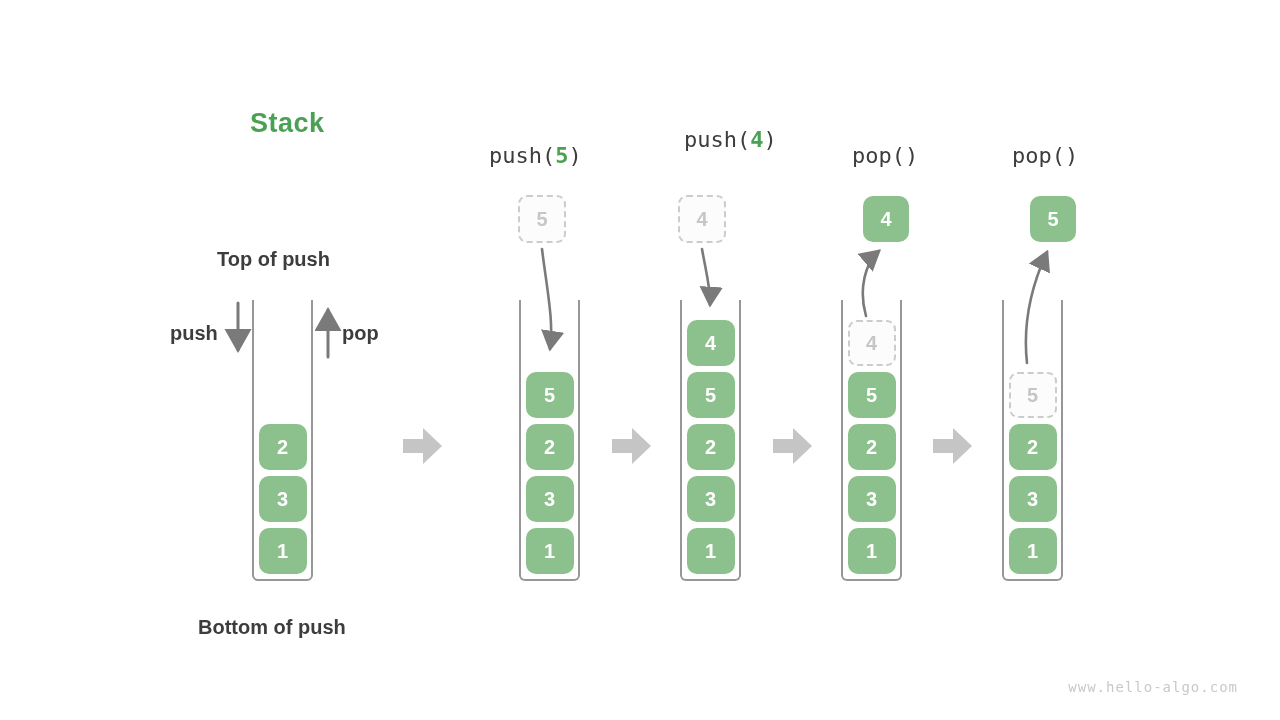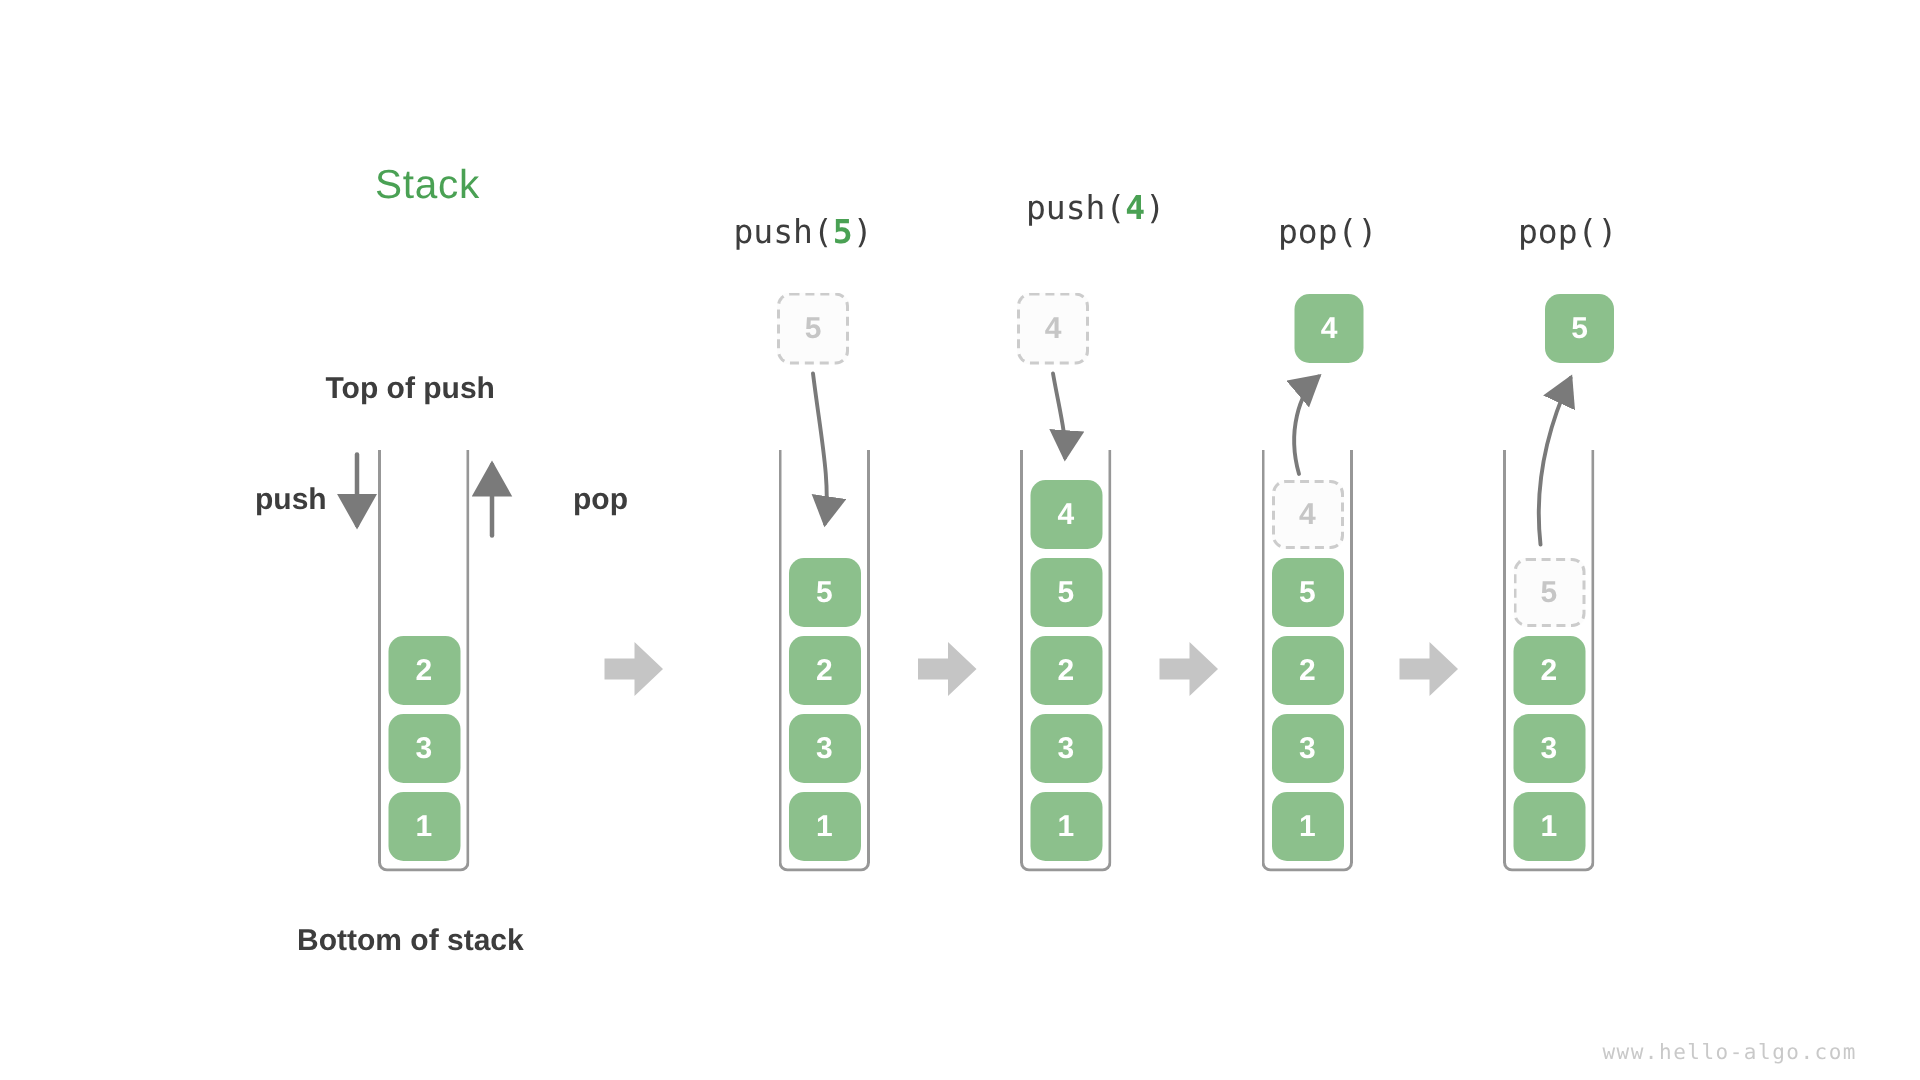--- a/index.html
+++ b/index.html
@@ -17,21 +17,21 @@
     --ghost-text: #C6C6C6;
     --ghost-bg: #FCFCFC;
     --dark-text: #3D3D3D;
     --thin-arrow-gray: #7A7A7A;
     --block-arrow-gray: #C5C5C5;
     --container-wall-gray: #979797;
     --watermark-gray: #C9C9C9;
   }
   .abs { position: absolute; }
   .title {
-    font-size: 27px; font-weight: normal; color: var(--title-green);
+    font-size: 27px; font-weight: bold; color: var(--title-green);
     letter-spacing: 0.5px;
   }
   .caption {
     font-size: 20px; font-weight: bold; color: var(--dark-text);
   }
   .op-label {
     font-family: "DejaVu Sans Mono", "Liberation Mono", monospace;
     font-size: 22px; color: var(--dark-text); white-space: pre; line-height: 24px;
   }
   .op-label .arg { color: var(--arg-green); font-weight: bold; }
@@ -88,25 +88,25 @@
 </style>
 </head>
 <body>
 
 <div class="canvas" style="--title-green: #4AA154; --arg-green: #4AA154; --block-green: #8CC08C; --block-text: #FFFFFF; --ghost-border: #CCCCCC; --ghost-text: #C6C6C6; --ghost-bg: #FCFCFC; --dark-text: #3D3D3D; --thin-arrow-gray: #7A7A7A; --block-arrow-gray: #C5C5C5; --container-wall-gray: #979797; --watermark-gray: #C9C9C9;">
 
   <div class="abs title" style="left:250px; top:108px;">Stack</div>
 
   <div class="abs caption" style="left:217px; top:248px;">Top of push</div>
 
-  <div class="abs caption" style="left:198px; top:616px;">Bottom of stack</div>
+  <div class="abs caption" style="left:198px; top:616px;">Bottom of push</div>
 
   <div class="abs caption" style="left:170px; top:322px;">push</div>
 
-  <div class="abs caption" style="left:342px; top:322px;margin-left:40px;">pop</div>
+  <div class="abs caption" style="left:342px; top:322px;">pop</div>
 
   <div class="abs op-label" style="left:489px; top:144px;"><span>push(</span><span class="arg">5</span><span>)</span></div>
 
   <div class="abs op-label" style="left:684px; top:128px;"><span>push(</span><span class="arg">4</span><span>)</span></div>
 
   <div class="abs op-label" style="left:852px; top:144px;"><span>pop()</span><span class="arg"></span><span></span></div>
 
   <div class="abs op-label" style="left:1012px; top:144px;"><span>pop()</span><span class="arg"></span><span></span></div>
 
   <div class="abs float-box ghost-float" style="left:518px; top:195px;">5</div>
@@ -161,15 +161,15 @@
     <path class="thin" d="M542,249 C547,290 554,322 550,349" marker-end="url(#ah)"></path>
     <path class="thin" d="M702,249 C706,272 711,290 710,305" marker-end="url(#ah)"></path>
     <path class="thin" d="M866,316 C858,288 866,262 879,251" marker-end="url(#ah)"></path>
     <path class="thin" d="M1027,363 C1022,318 1035,278 1047,252" marker-end="url(#ah)"></path>
     <path class="blocky" d="M403,439 h20 v-11 l19,18 -19,18 v-11 h-20 z"></path>
     <path class="blocky" d="M612,439 h20 v-11 l19,18 -19,18 v-11 h-20 z"></path>
     <path class="blocky" d="M773,439 h20 v-11 l19,18 -19,18 v-11 h-20 z"></path>
     <path class="blocky" d="M933,439 h20 v-11 l19,18 -19,18 v-11 h-20 z"></path>
   </svg>
 
-  <div class="abs watermark" style="right:42px; top:679px;margin-top:15px;">www.hello-algo.com</div>
+  <div class="abs watermark" style="right:42px; top:679px;">www.hello-algo.com</div>
 
 </div>
 
 </body></html>

